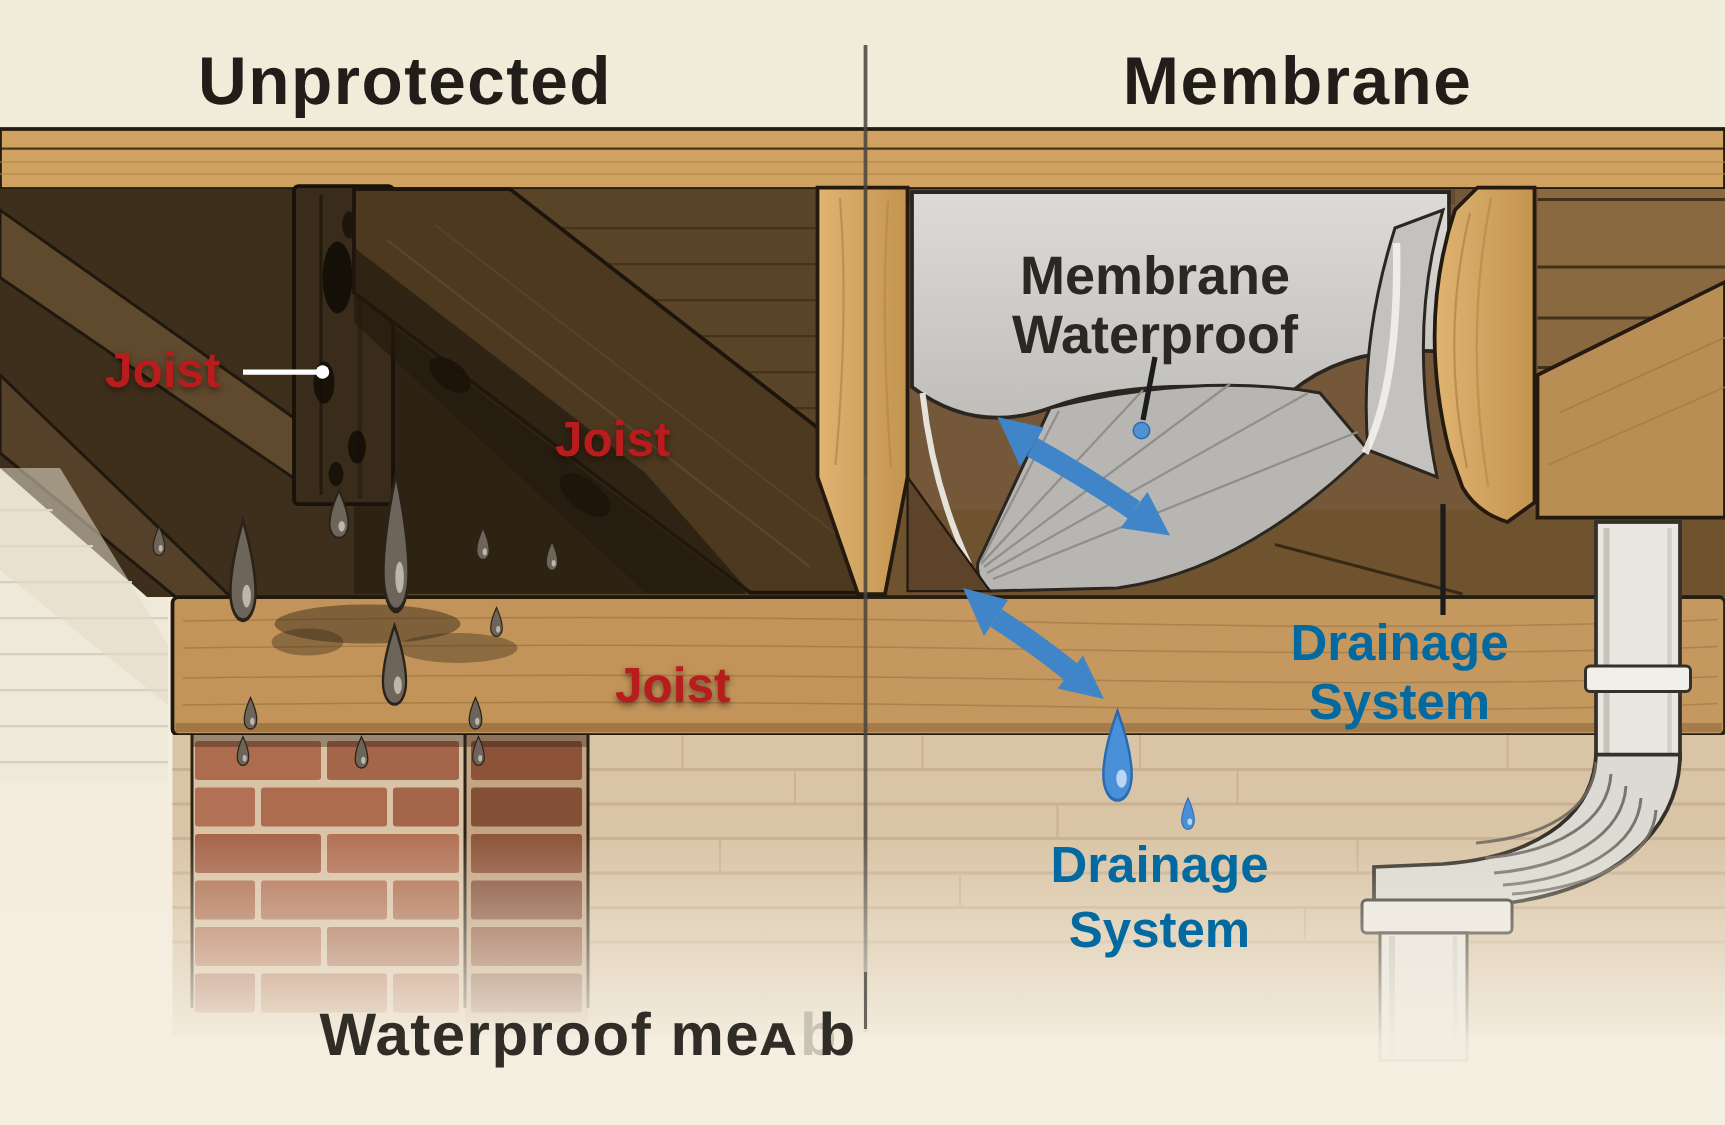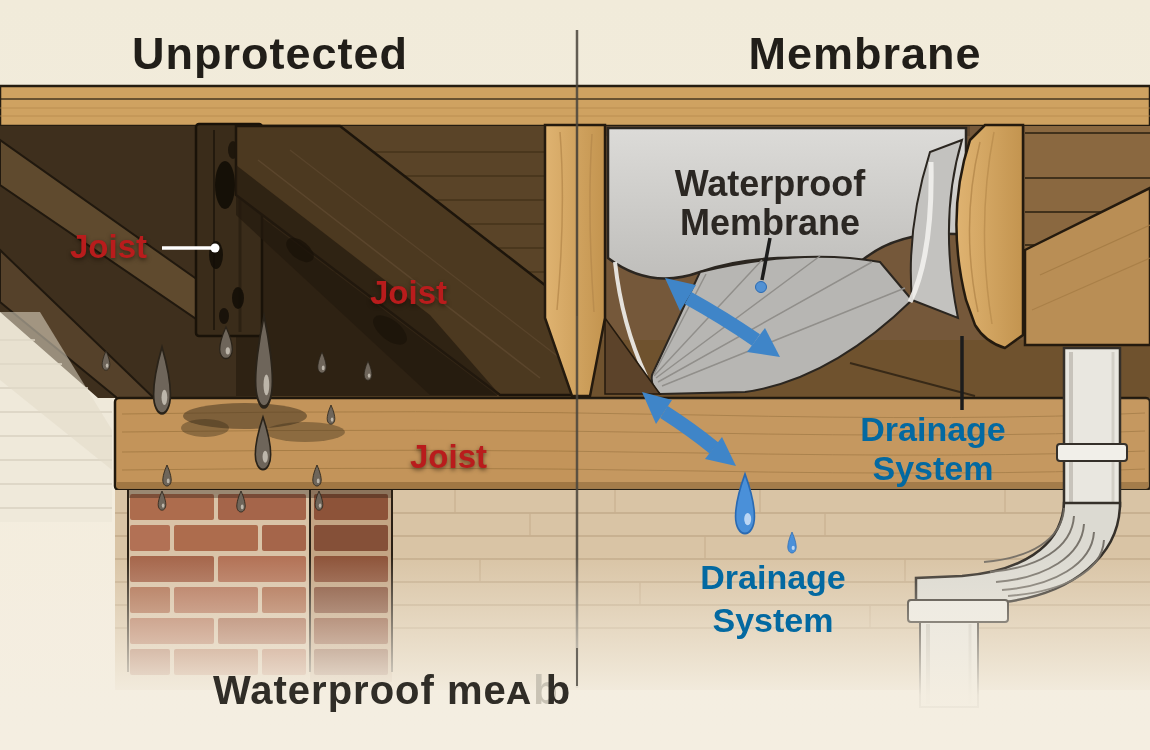--- a/index.html
+++ b/index.html
@@ -315,22 +315,22 @@
 </svg>
 
 <div class="lbl title" style="left:60px;top:28px;">Unprotected</div>
 <div class="lbl title" style="left:655px;top:28px;">Membrane</div>
 
 <div class="lbl lbl-white" style="left:70px;top:228px;">Joist</div>
 <div class="lbl lbl-white" style="left:370px;top:274px;">Joist</div>
 <div class="lbl lbl-white" style="left:410px;top:438px;">Joist</div>
 
 <div class="lbl lbl-dark membrane-lbl" style="left:640px;top:164px;">
+  <span>Membrane</span>
   <span>Waterproof</span>
-  <span>Membrane</span>
 </div>
 
 <div class="lbl lbl-dark drain-beam-lbl" style="left:828px;top:410px;">
   <span>Drainage</span>
   <span>System</span>
 </div>
 
 <div class="lbl lbl-dark drain-wall-lbl" style="left:653px;top:556px;">
   <span>Drainage</span>
   <span>System</span>

